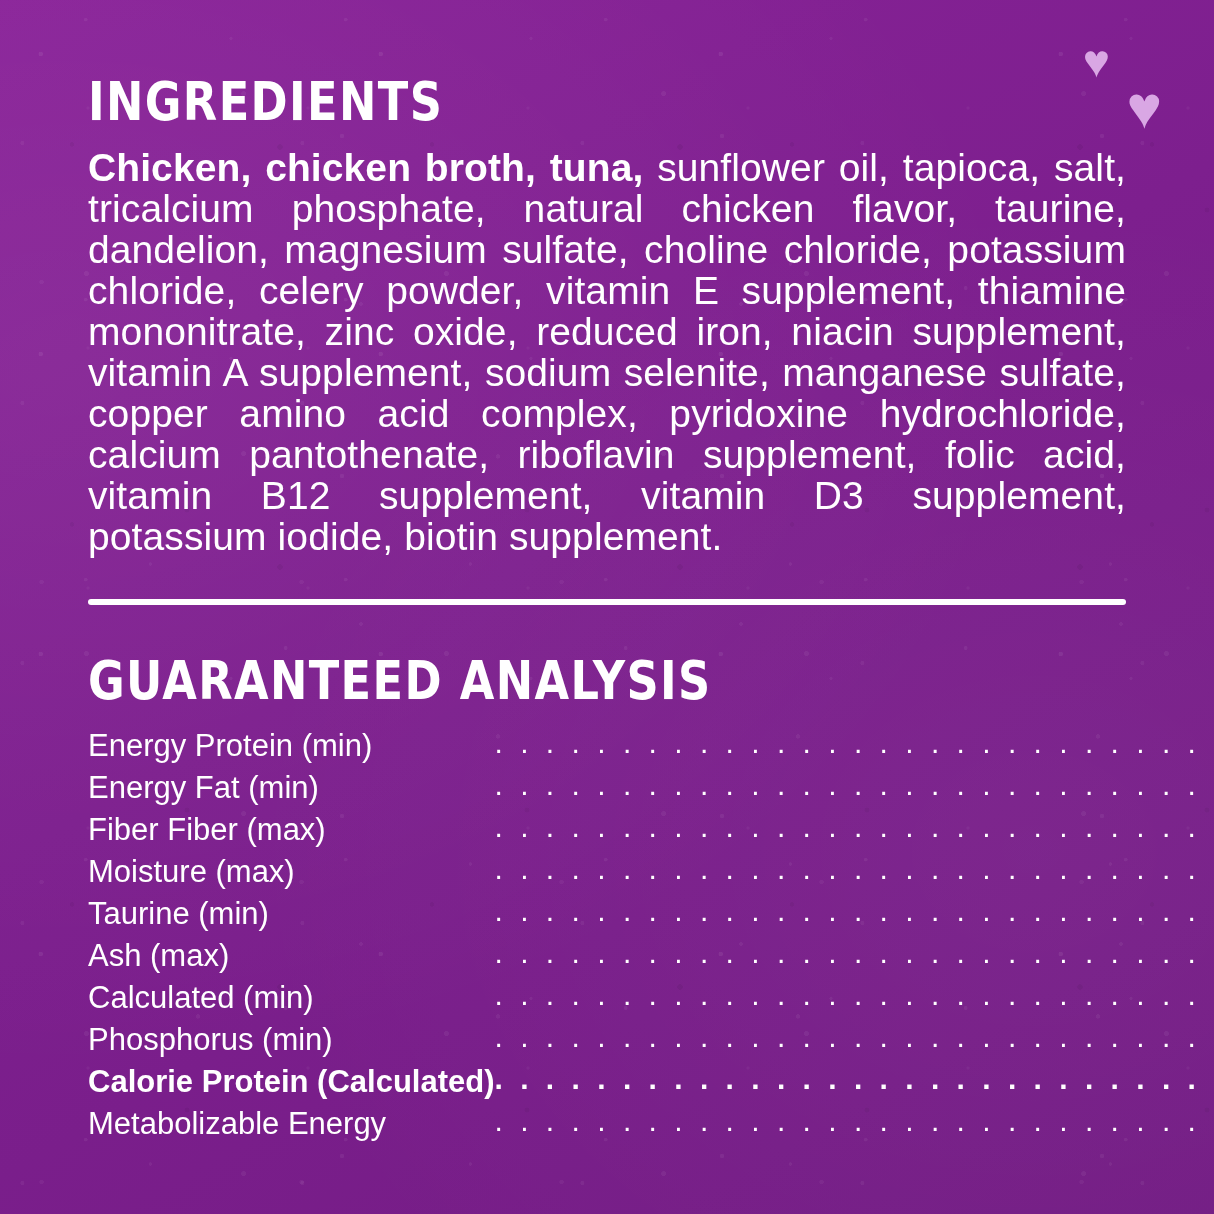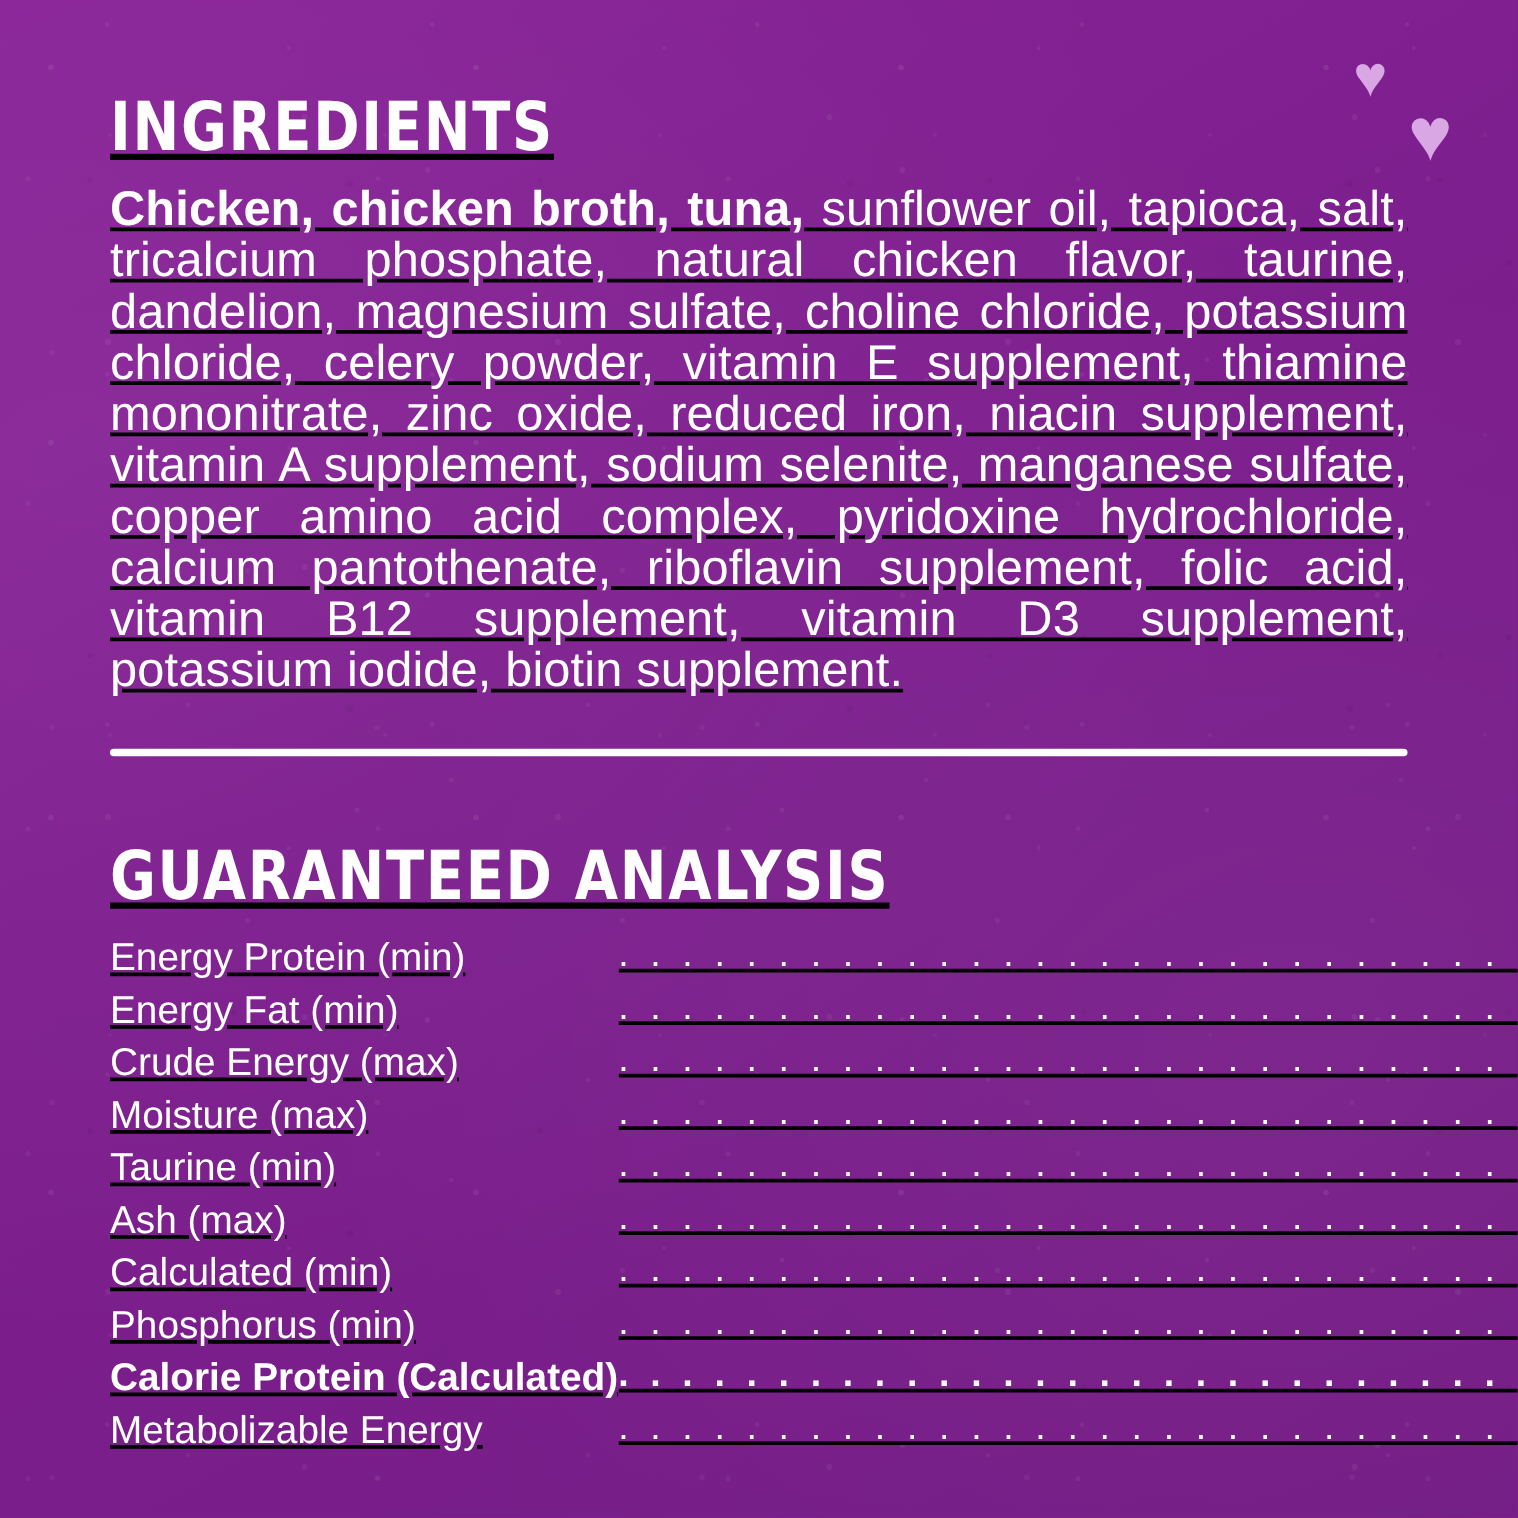--- a/index.html
+++ b/index.html
@@ -35,21 +35,20 @@
       radial-gradient(circle at 40% 45%, rgba(255,255,255,0.04) 0 1.4px, transparent 1.8px),
       radial-gradient(circle at 70% 35%, rgba(0,0,0,0.06) 0 2.5px, transparent 3px),
       radial-gradient(circle at 20% 38%, rgba(0,0,0,0.05) 0 2px, transparent 2.5px),
       radial-gradient(circle at 55% 70%, rgba(0,0,0,0.05) 0 2.2px, transparent 2.7px),
       linear-gradient(150deg, #8a2399 0%, #7d1f8e 45%, #731c84 100%);
     background-size:
       340px 300px, 260px 280px, 420px 360px, 300px 320px,
       380px 340px, 280px 260px, 360px 380px, 320px 300px,
       300px 280px, 340px 360px, 260px 300px, 380px 320px,
       220px 240px, 400px 420px, 360px 380px, 340px 300px, 100% 100%;
-    text-decoration: underline;
   }
   #label::after {
     content: "";
     position: absolute;
     inset: 0;
     pointer-events: none;
     background-image:
       radial-gradient(ellipse at 5% 30%, rgba(255,255,255,0.05), transparent 60%),
       radial-gradient(ellipse at 85% 70%, rgba(255,255,255,0.04), transparent 55%);
   }
@@ -103,21 +102,21 @@
 
   .divider {
     margin: 42px 0 0 0;
     height: 6px;
     border-radius: 3px;
     background: #ffffff;
     width: 1038px;
   }
 
   .ga-section {
-    margin-top: 68px;
+    margin-top: 48px;
   }
 
   table.ga {
     margin-top: 16px;
     width: 1038px;
     border-collapse: collapse;
     color: #ffffff;
     font-size: 31px;
   }
   table.ga td {
@@ -176,21 +175,21 @@
                 <span class="dots">. . . . . . . . . . . . . . . . . . . . . . . . . . . . . . . . . . . . . . . . . . . . . . . . . . . . . . . . . . . . . . . . . . . . . . . . . . . . . . . . . . . . . . . .</span>
               </td>
             </tr>
             <tr>
               <td class="ga-name">Energy Fat (min)</td>
               <td class="ga-dots">
                 <span class="dots">. . . . . . . . . . . . . . . . . . . . . . . . . . . . . . . . . . . . . . . . . . . . . . . . . . . . . . . . . . . . . . . . . . . . . . . . . . . . . . . . . . . . . . . .</span>
               </td>
             </tr>
             <tr>
-              <td class="ga-name">Crude Energy (max)</td>
+              <td class="ga-name">Fiber Fiber (max)</td>
               <td class="ga-dots">
                 <span class="dots">. . . . . . . . . . . . . . . . . . . . . . . . . . . . . . . . . . . . . . . . . . . . . . . . . . . . . . . . . . . . . . . . . . . . . . . . . . . . . . . . . . . . . . . .</span>
               </td>
             </tr>
             <tr>
               <td class="ga-name">Moisture (max)</td>
               <td class="ga-dots">
                 <span class="dots">. . . . . . . . . . . . . . . . . . . . . . . . . . . . . . . . . . . . . . . . . . . . . . . . . . . . . . . . . . . . . . . . . . . . . . . . . . . . . . . . . . . . . . . .</span>
               </td>
             </tr>

